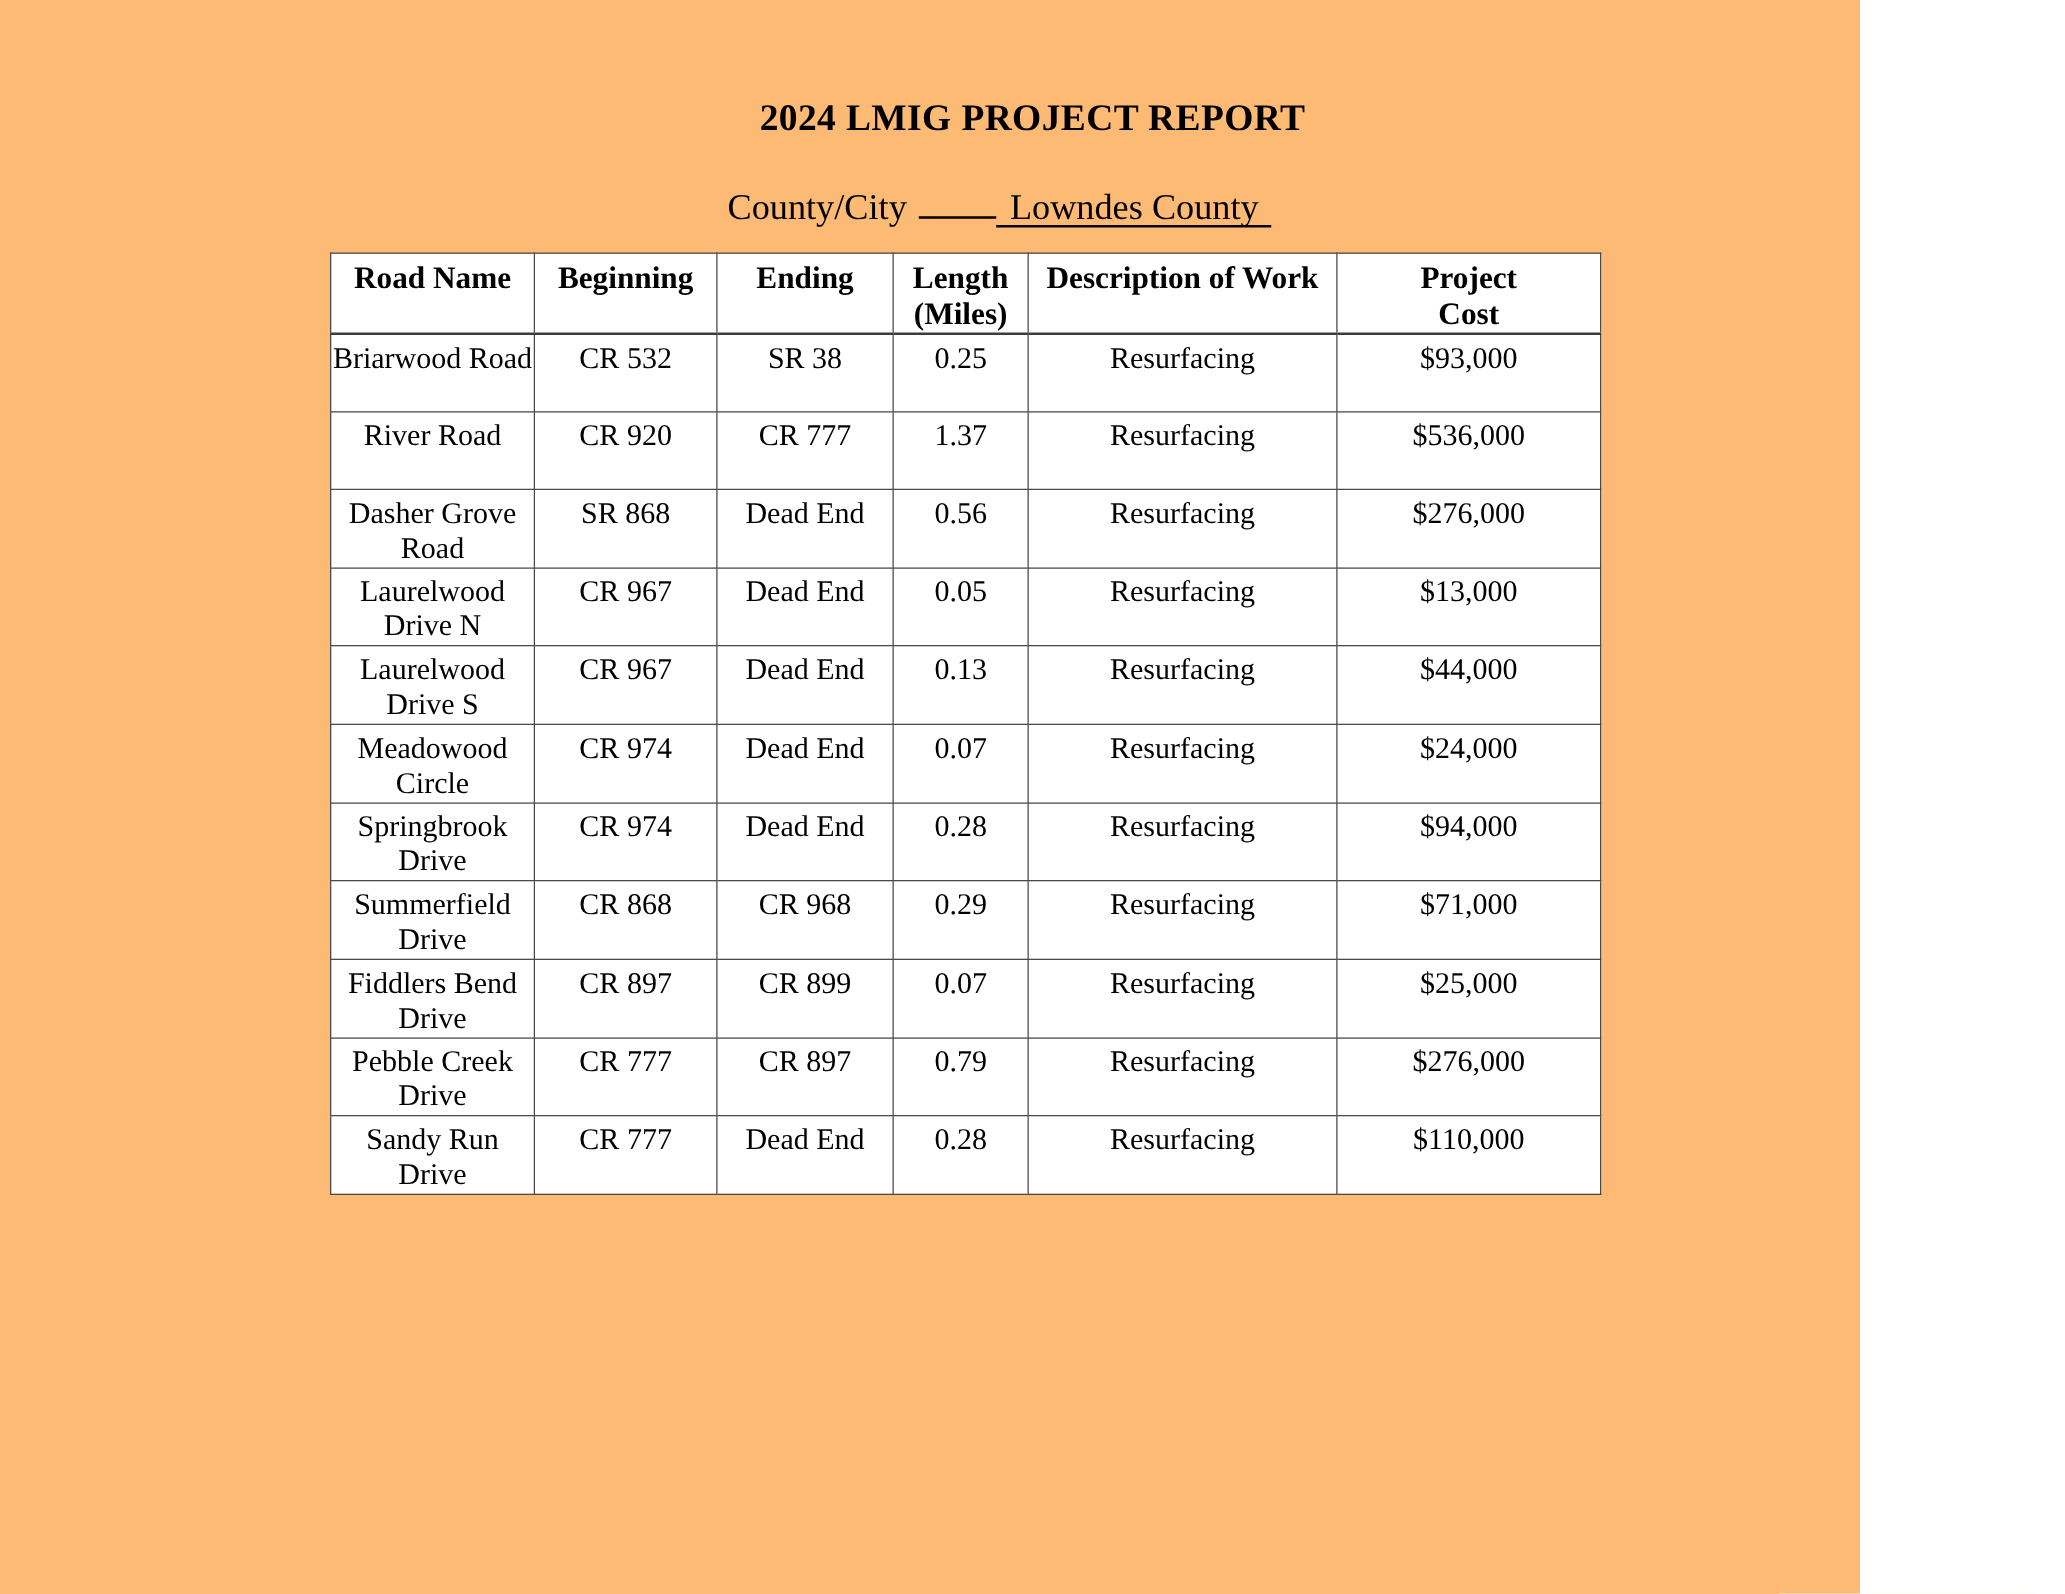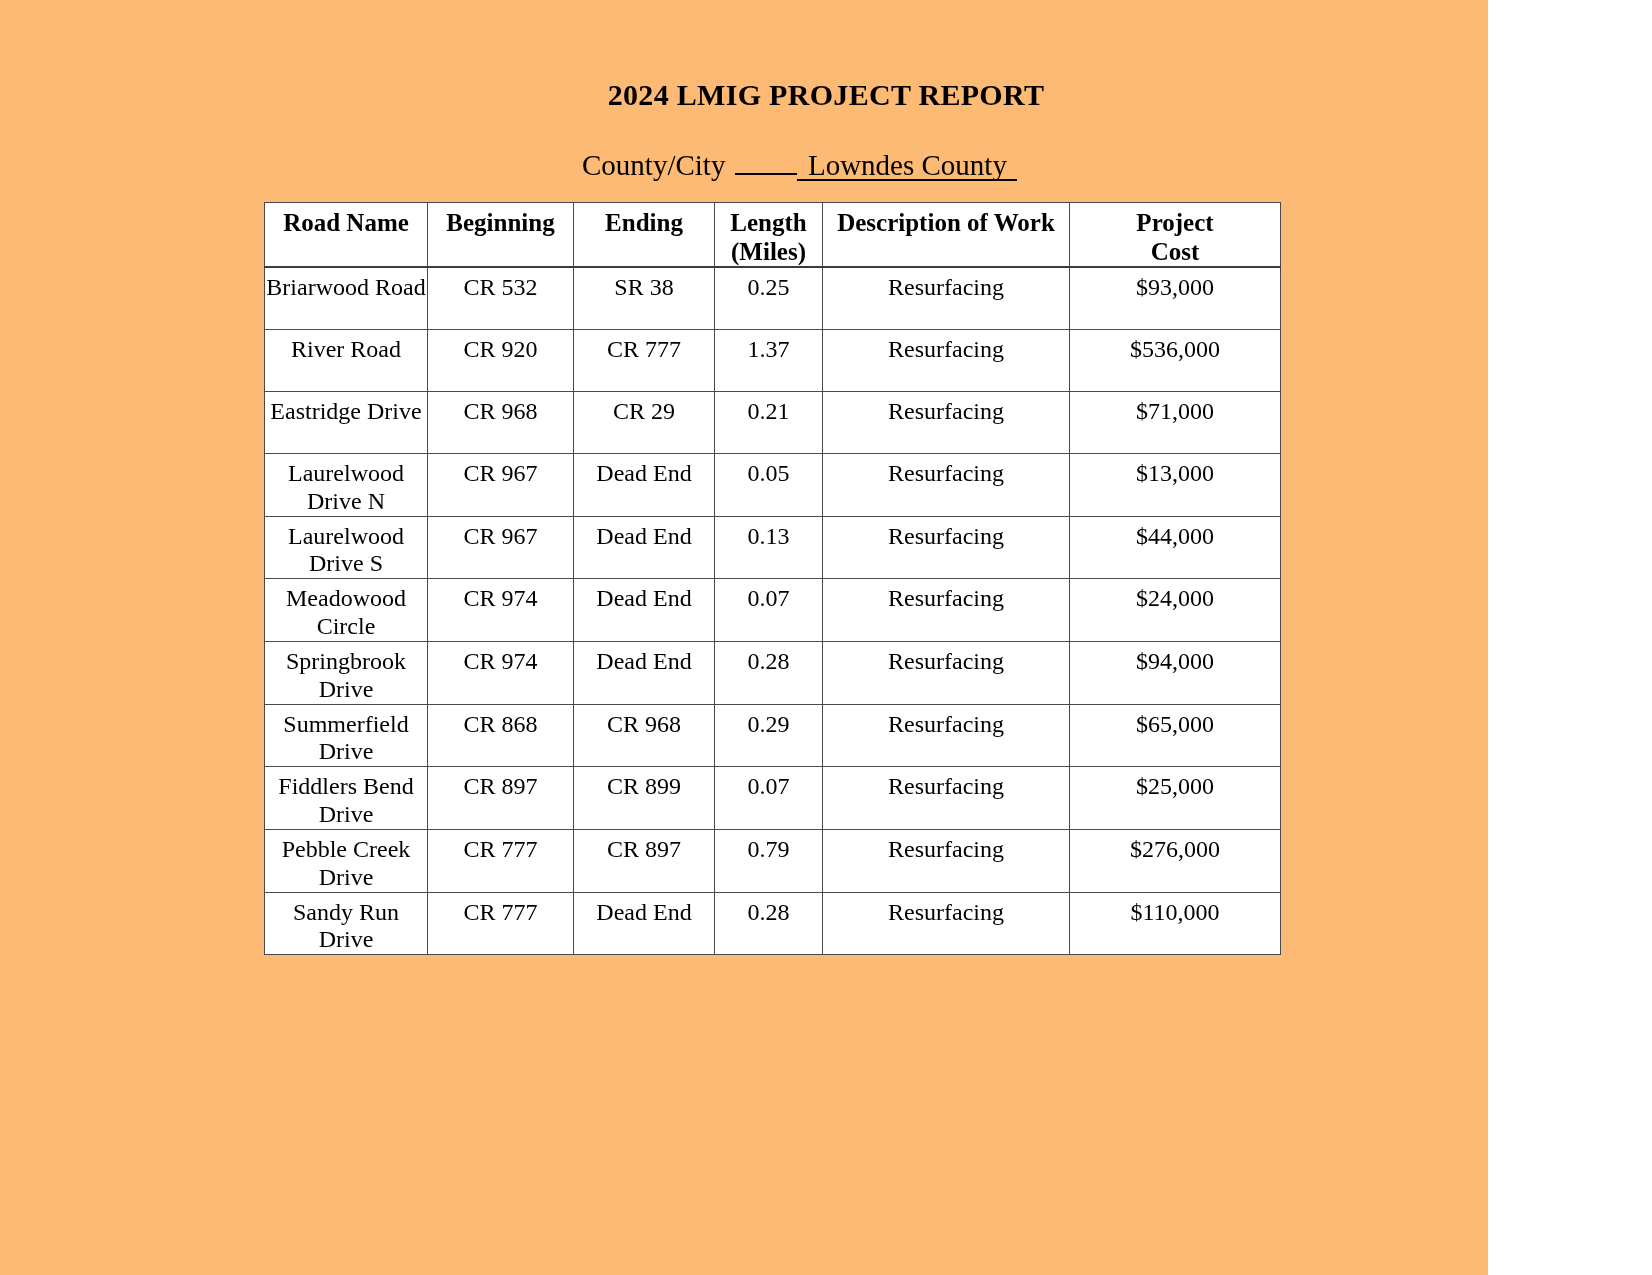--- a/index.html
+++ b/index.html
@@ -151,26 +151,26 @@
           </tr>
           <tr>
             <td class="c-road road-cell">River Road</td>
             <td class="c-begin">CR 920</td>
             <td class="c-end">CR 777</td>
             <td class="c-length">1.37</td>
             <td class="c-desc">Resurfacing</td>
             <td class="c-cost">$536,000</td>
           </tr>
           <tr>
-            <td class="c-road road-cell">Eastridge Drive</td>
-            <td class="c-begin">CR 968</td>
-            <td class="c-end">CR 29</td>
-            <td class="c-length">0.21</td>
-            <td class="c-desc">Resurfacing</td>
-            <td class="c-cost">$71,000</td>
+            <td class="c-road road-cell">Dasher Grove Road</td>
+            <td class="c-begin">SR 868</td>
+            <td class="c-end">Dead End</td>
+            <td class="c-length">0.56</td>
+            <td class="c-desc">Resurfacing</td>
+            <td class="c-cost">$276,000</td>
           </tr>
           <tr>
             <td class="c-road road-cell">Laurelwood Drive N</td>
             <td class="c-begin">CR 967</td>
             <td class="c-end">Dead End</td>
             <td class="c-length">0.05</td>
             <td class="c-desc">Resurfacing</td>
             <td class="c-cost">$13,000</td>
           </tr>
           <tr>
@@ -196,21 +196,21 @@
             <td class="c-length">0.28</td>
             <td class="c-desc">Resurfacing</td>
             <td class="c-cost">$94,000</td>
           </tr>
           <tr>
             <td class="c-road road-cell">Summerfield Drive</td>
             <td class="c-begin">CR 868</td>
             <td class="c-end">CR 968</td>
             <td class="c-length">0.29</td>
             <td class="c-desc">Resurfacing</td>
-            <td class="c-cost">$65,000</td>
+            <td class="c-cost">$71,000</td>
           </tr>
           <tr>
             <td class="c-road road-cell">Fiddlers Bend Drive</td>
             <td class="c-begin">CR 897</td>
             <td class="c-end">CR 899</td>
             <td class="c-length">0.07</td>
             <td class="c-desc">Resurfacing</td>
             <td class="c-cost">$25,000</td>
           </tr>
           <tr>

